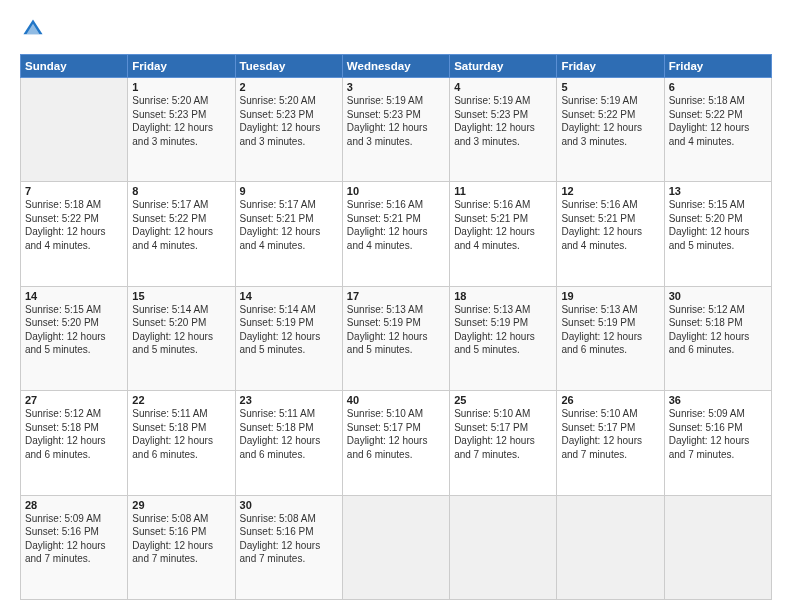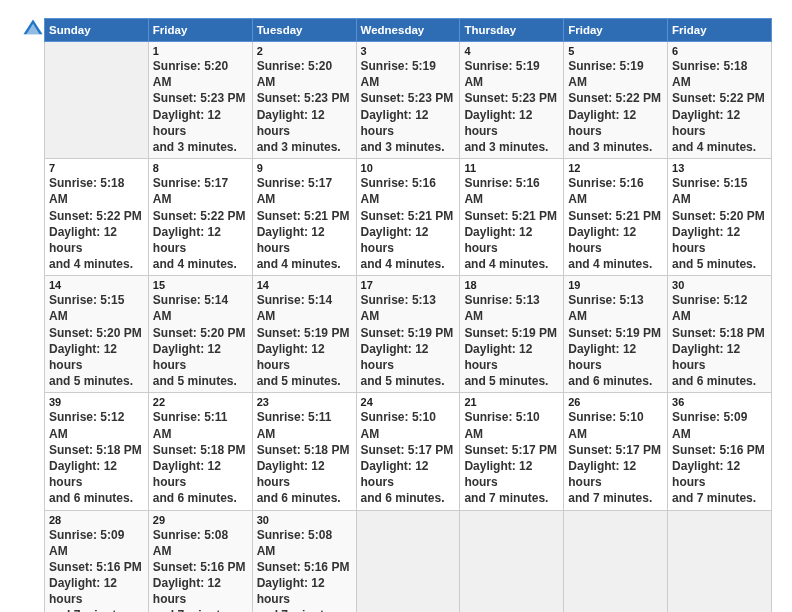--- a/index.html
+++ b/index.html
@@ -8,21 +8,21 @@
       height: 612px;
       font-family: Arial, sans-serif;
       background: #fff;
       overflow: hidden;
     }
     .page {
       width: 792px;
       height: 612px;
       padding: 18px 20px 12px 20px;
       display: flex;
-      flex-direction: row;
+      flex-direction: column;
     }
     .header {
       display: flex;
       justify-content: space-between;
       align-items: flex-start;
       margin-bottom: 10px;
     }
     .logo {
       display: flex;
       align-items: center;
@@ -83,24 +83,23 @@
       background: #fff;
     }
     .day-number {
       font-size: 11px;
       font-weight: bold;
       color: #222;
       display: block;
       margin-bottom: 1px;
     }
     .day-info {
-      font-size: 12px;
+      font-size: 10px;
       color: #333;
       line-height: 1.35;
-      font-weight: bold;
     }
     .empty-cell {
       background: #f0f0f0 !important;
     }
   </style>
 </head>
 <body>
 
 <div class="page">
   <div class="header">
@@ -122,21 +121,21 @@
     </div>
   </div>
 
   <table class="calendar">
     <thead>
       <tr>
       <th>Sunday</th>
           <th>Friday</th>
           <th>Tuesday</th>
           <th>Wednesday</th>
-          <th>Thursday</th>
+          <th>Saturday</th>
           <th>Friday</th>
           <th>Friday</th>
         </tr>
     </thead>
     <tbody id="calendar-body">
     <tr>
           <td class="empty-cell"></td>
           <td>
             <span class="day-number">1</span>
             <div class="day-info">Sunrise: 5:20 AM<br>Sunset: 5:23 PM<br>Daylight: 12 hours<br>and 3 minutes.</div>
@@ -217,37 +216,37 @@
             <span class="day-number">19</span>
             <div class="day-info">Sunrise: 5:13 AM<br>Sunset: 5:19 PM<br>Daylight: 12 hours<br>and 6 minutes.</div>
           </td>
           <td>
             <span class="day-number">30</span>
             <div class="day-info">Sunrise: 5:12 AM<br>Sunset: 5:18 PM<br>Daylight: 12 hours<br>and 6 minutes.</div>
           </td>
         </tr>
         <tr>
           <td>
-            <span class="day-number">39</span>
+            <span class="day-number">27</span>
             <div class="day-info">Sunrise: 5:12 AM<br>Sunset: 5:18 PM<br>Daylight: 12 hours<br>and 6 minutes.</div>
           </td>
           <td>
             <span class="day-number">22</span>
             <div class="day-info">Sunrise: 5:11 AM<br>Sunset: 5:18 PM<br>Daylight: 12 hours<br>and 6 minutes.</div>
           </td>
           <td>
             <span class="day-number">23</span>
             <div class="day-info">Sunrise: 5:11 AM<br>Sunset: 5:18 PM<br>Daylight: 12 hours<br>and 6 minutes.</div>
           </td>
           <td>
-            <span class="day-number">24</span>
+            <span class="day-number">40</span>
             <div class="day-info">Sunrise: 5:10 AM<br>Sunset: 5:17 PM<br>Daylight: 12 hours<br>and 6 minutes.</div>
           </td>
           <td>
-            <span class="day-number">21</span>
+            <span class="day-number">25</span>
             <div class="day-info">Sunrise: 5:10 AM<br>Sunset: 5:17 PM<br>Daylight: 12 hours<br>and 7 minutes.</div>
           </td>
           <td>
             <span class="day-number">26</span>
             <div class="day-info">Sunrise: 5:10 AM<br>Sunset: 5:17 PM<br>Daylight: 12 hours<br>and 7 minutes.</div>
           </td>
           <td>
             <span class="day-number">36</span>
             <div class="day-info">Sunrise: 5:09 AM<br>Sunset: 5:16 PM<br>Daylight: 12 hours<br>and 7 minutes.</div>
           </td>

